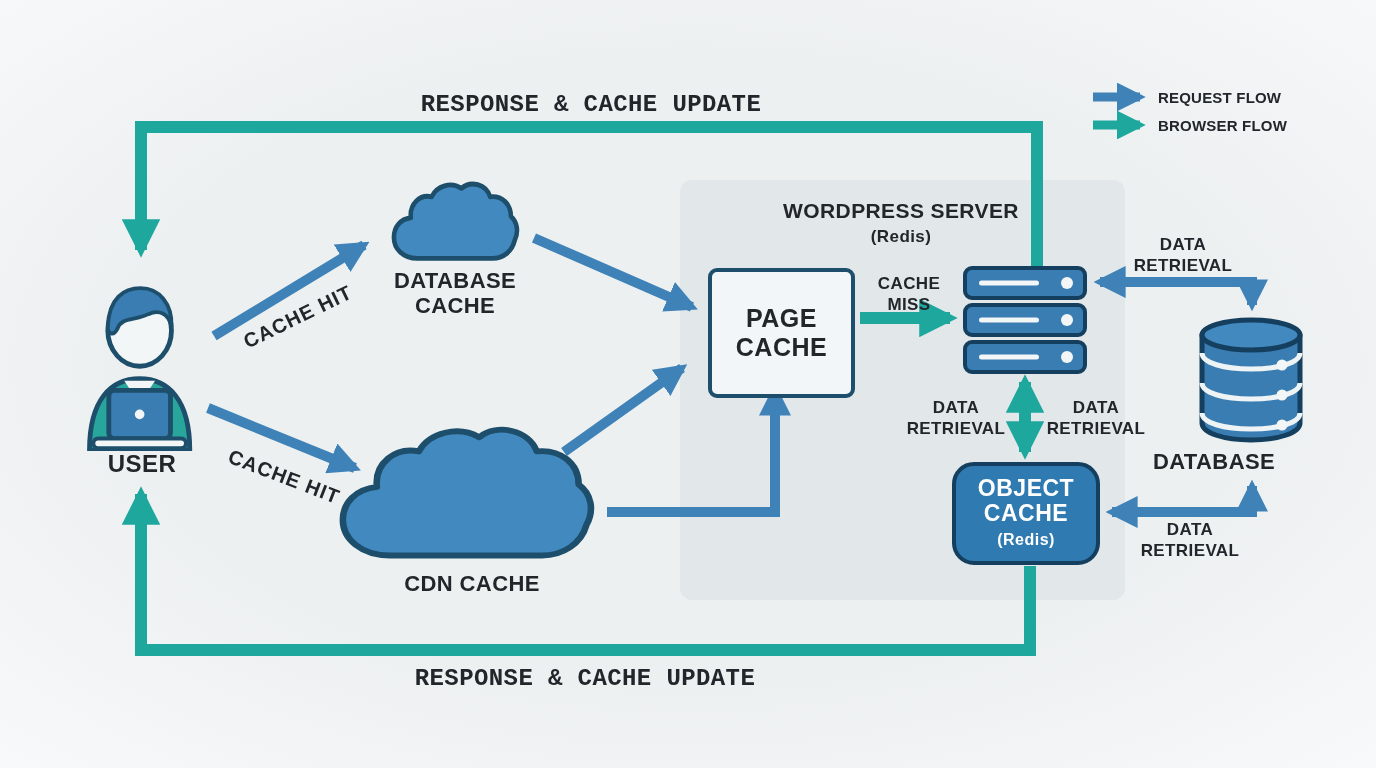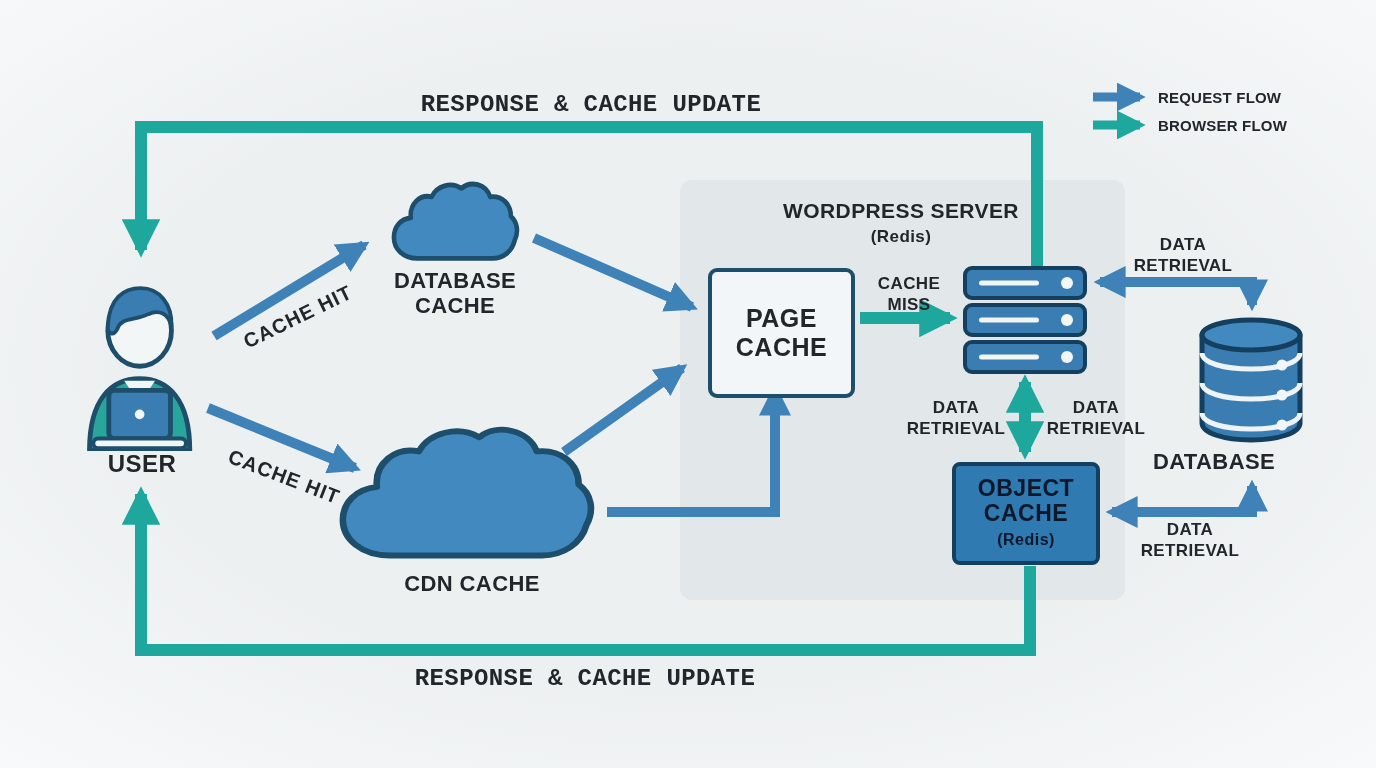--- a/index.html
+++ b/index.html
@@ -45,23 +45,23 @@
   .rot-pos{transform:translate(-50%,-50%) rotate(21deg);}
   .node{position:absolute;z-index:3;}
   .pagecache{
     left:708px;top:268px;width:147px;height:130px;box-sizing:border-box;
     background:var(--box-bg);border:4px solid var(--node-border);border-radius:9px;
     display:flex;flex-direction:column;align-items:center;justify-content:center;
     font-weight:bold;font-size:25px;line-height:29px;letter-spacing:.5px;
   }
   .objectcache{
     left:952px;top:462px;width:148px;height:103px;box-sizing:border-box;
-    background:var(--object-fill);border:4px solid var(--dark-border);border-radius:8px;
+    background:var(--object-fill);border:4px solid var(--dark-border);border-radius:22px;
     display:flex;flex-direction:column;align-items:center;justify-content:center;
-    color:#0f172a;font-weight:bold;font-size:23px;line-height:25px;letter-spacing:.5px;
+    color:#ffffff;font-weight:bold;font-size:23px;line-height:25px;letter-spacing:.5px;
   }
   .objectcache .redis{font-size:16px;font-weight:600;margin-top:1px;}
   .wp-title{font-size:21px;}
   .wp-sub{font-size:17px;font-weight:600;}
 </style>
 </head>
 <body>
 
 <div id="stage">
 

